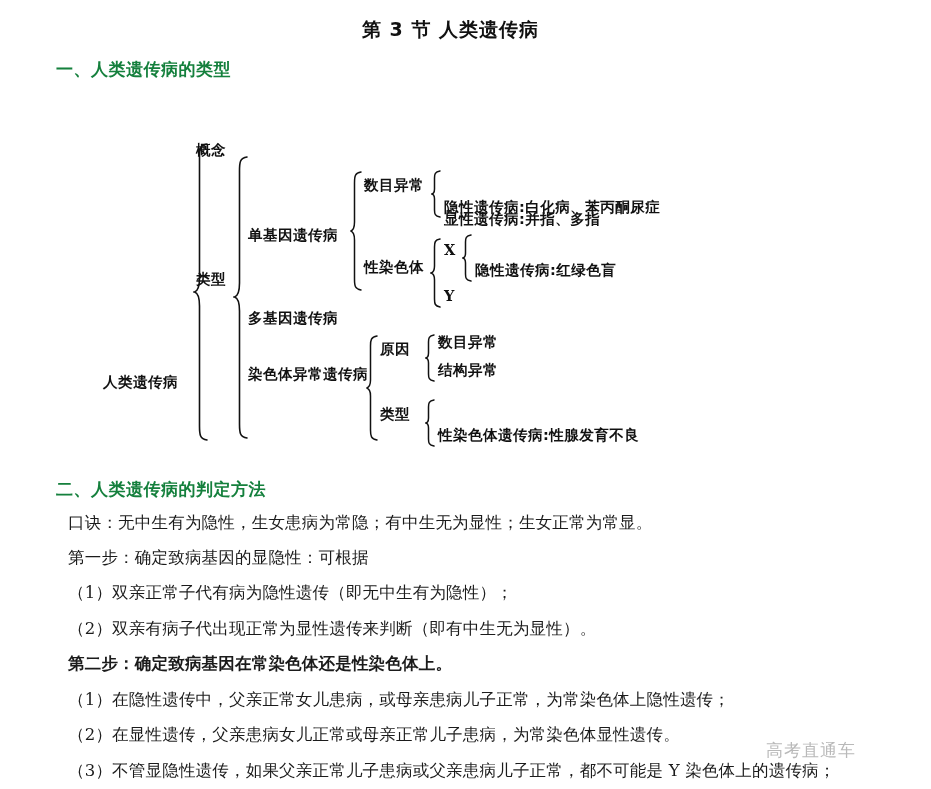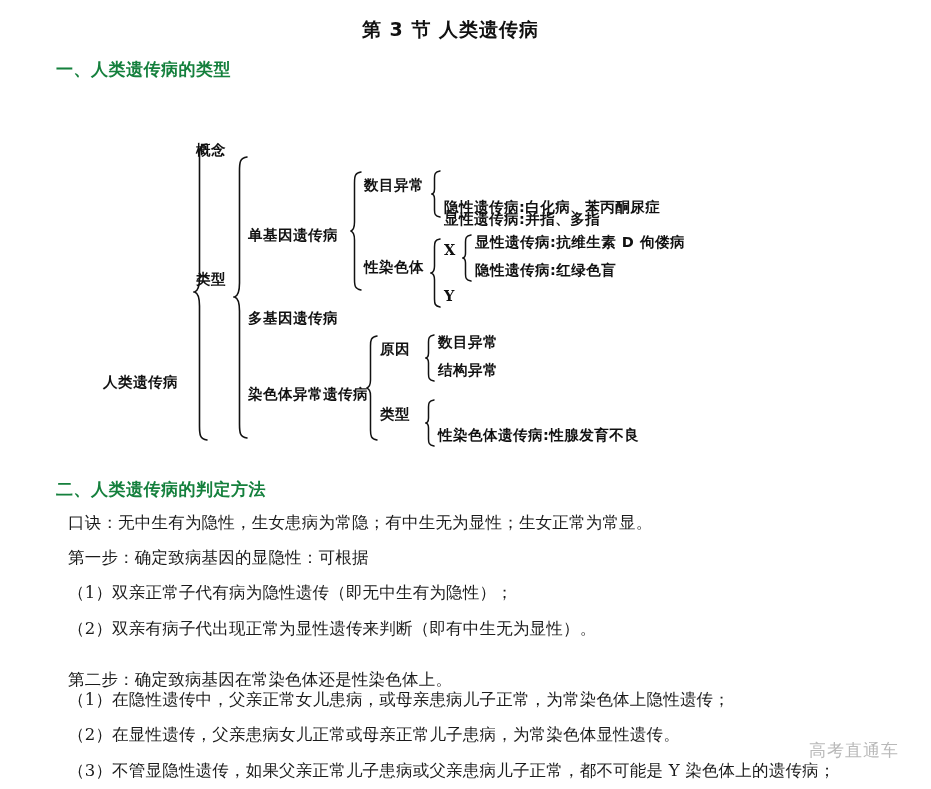--- a/index.html
+++ b/index.html
@@ -78,21 +78,21 @@
     color: #1b1b1b;
     white-space: nowrap;
     font-family: "DejaVu Serif", "Liberation Serif", serif;
     letter-spacing: 0.2px;
   }
   .para.indent { left: 68px; }
 
   
   .watermark {
     position: absolute;
-    left: 809px;
+    left: 766px;
     top: 739px;
     font-size: 17px;
     color: #b9b9b9;
     font-family: Liberation Sans, sans-serif;
     letter-spacing: 1px;
     white-space: nowrap;
   }
 </style>
 </head>
 <body>
@@ -118,21 +118,21 @@
   <div class="brace" style="left:233px; top:25px;">
     <svg width="16" height="285" viewBox="0 0 16 285">
       <path d="M14 2 C7 3 6.5 7 6.5 16 L6.5 128 C6.5 137 5 141 1.5 142 C5 143 6.5 147 6.5 156 L6.5 269 C6.5 278 7 282 14 283" fill="none" stroke="#111" stroke-width="1.6" stroke-linecap="round"></path>
     </svg>
   </div>
 
   <div class="node" style="left:248px; top:98px;">单基因遗传病</div>
 
   <div class="node" style="left:248px; top:181px;">多基因遗传病</div>
 
-  <div class="node" style="left:248px; top:257px;">染色体异常遗传病</div>
+  <div class="node" style="left:248px; top:237px;">染色体异常遗传病</div>
 
   <div class="brace" style="left:349px; top:40px;">
     <svg width="14" height="122" viewBox="0 0 14 122">
       <path d="M12 2 C6 3 5.5 6 5.5 13 L5.5 52 C5.5 58 4 60.5 1.5 61 C4 61.5 5.5 64 5.5 70 L5.5 109 C5.5 116 6 119 12 120" fill="none" stroke="#111" stroke-width="1.5" stroke-linecap="round"></path>
     </svg>
   </div>
 
   <div class="node" style="left:364px; top:48px;">数目异常</div>
 
   <div class="node" style="left:364px; top:130px;">性染色体</div>
@@ -155,21 +155,20 @@
   <div class="node plain" style="left:444px; top:113px;">X</div>
 
   <div class="node plain" style="left:444px; top:159px;">Y</div>
 
   <div class="brace" style="left:461px; top:103px;">
     <svg width="12" height="50" viewBox="0 0 12 50">
       <path d="M10 2 C5 3 4.5 5 4.5 9 L4.5 20 C4.5 24 3 25 1.2 25 C3 25 4.5 26 4.5 30 L4.5 41 C4.5 45 5 47 10 48" fill="none" stroke="#111" stroke-width="1.5" stroke-linecap="round"></path>
     </svg>
   </div>
 
-  <div class="node" style="left:475px; top:105px;">显性遗传病:抗维生素 D 佝偻病</div>
   <div class="node" style="left:475px; top:133px;">隐性遗传病:红绿色盲</div>
 
   <div class="brace" style="left:365px; top:204px;">
     <svg width="14" height="108" viewBox="0 0 14 108">
       <path d="M12 2 C6 3 5.5 6 5.5 12 L5.5 46 C5.5 52 4 53.5 1.5 54 C4 54.5 5.5 56 5.5 62 L5.5 96 C5.5 102 6 105 12 106" fill="none" stroke="#111" stroke-width="1.5" stroke-linecap="round"></path>
     </svg>
   </div>
 
   <div class="node plain" style="left:380px; top:212px;">原因</div>
 
@@ -191,18 +190,18 @@
   <div class="node" style="left:438px; top:298px;">性染色体遗传病:性腺发育不良</div>
 
 </div>
 
 <div class="section-head" id="sec2">二、人类遗传病的判定方法</div>
 
 <div class="para" style="top:512px;text-align:right;">口诀：无中生有为隐性，生女患病为常隐；有中生无为显性；生女正常为常显。</div>
 <div class="para" style="top:547px;">第一步：确定致病基因的显隐性：可根据</div>
 <div class="para indent" style="top:582px;">（1）双亲正常子代有病为隐性遗传（即无中生有为隐性）；</div>
 <div class="para indent" style="top:618px;">（2）双亲有病子代出现正常为显性遗传来判断（即有中生无为显性）。</div>
-<div class="para" style="top:669px;">第二步：确定致病基因在常染色体还是性染色体上。</div>
+<div class="para" style="top:653px;font-weight:bold;">第二步：确定致病基因在常染色体还是性染色体上。</div>
 <div class="para indent" style="top:689px;">（1）在隐性遗传中，父亲正常女儿患病，或母亲患病儿子正常，为常染色体上隐性遗传；</div>
 <div class="para indent" style="top:724px;">（2）在显性遗传，父亲患病女儿正常或母亲正常儿子患病，为常染色体显性遗传。</div>
 <div class="para indent" style="top:760px;">（3）不管显隐性遗传，如果父亲正常儿子患病或父亲患病儿子正常，都不可能是 Y 染色体上的遗传病；</div>
 
 <div class="watermark">高考直通车</div>
 
 </body></html>

